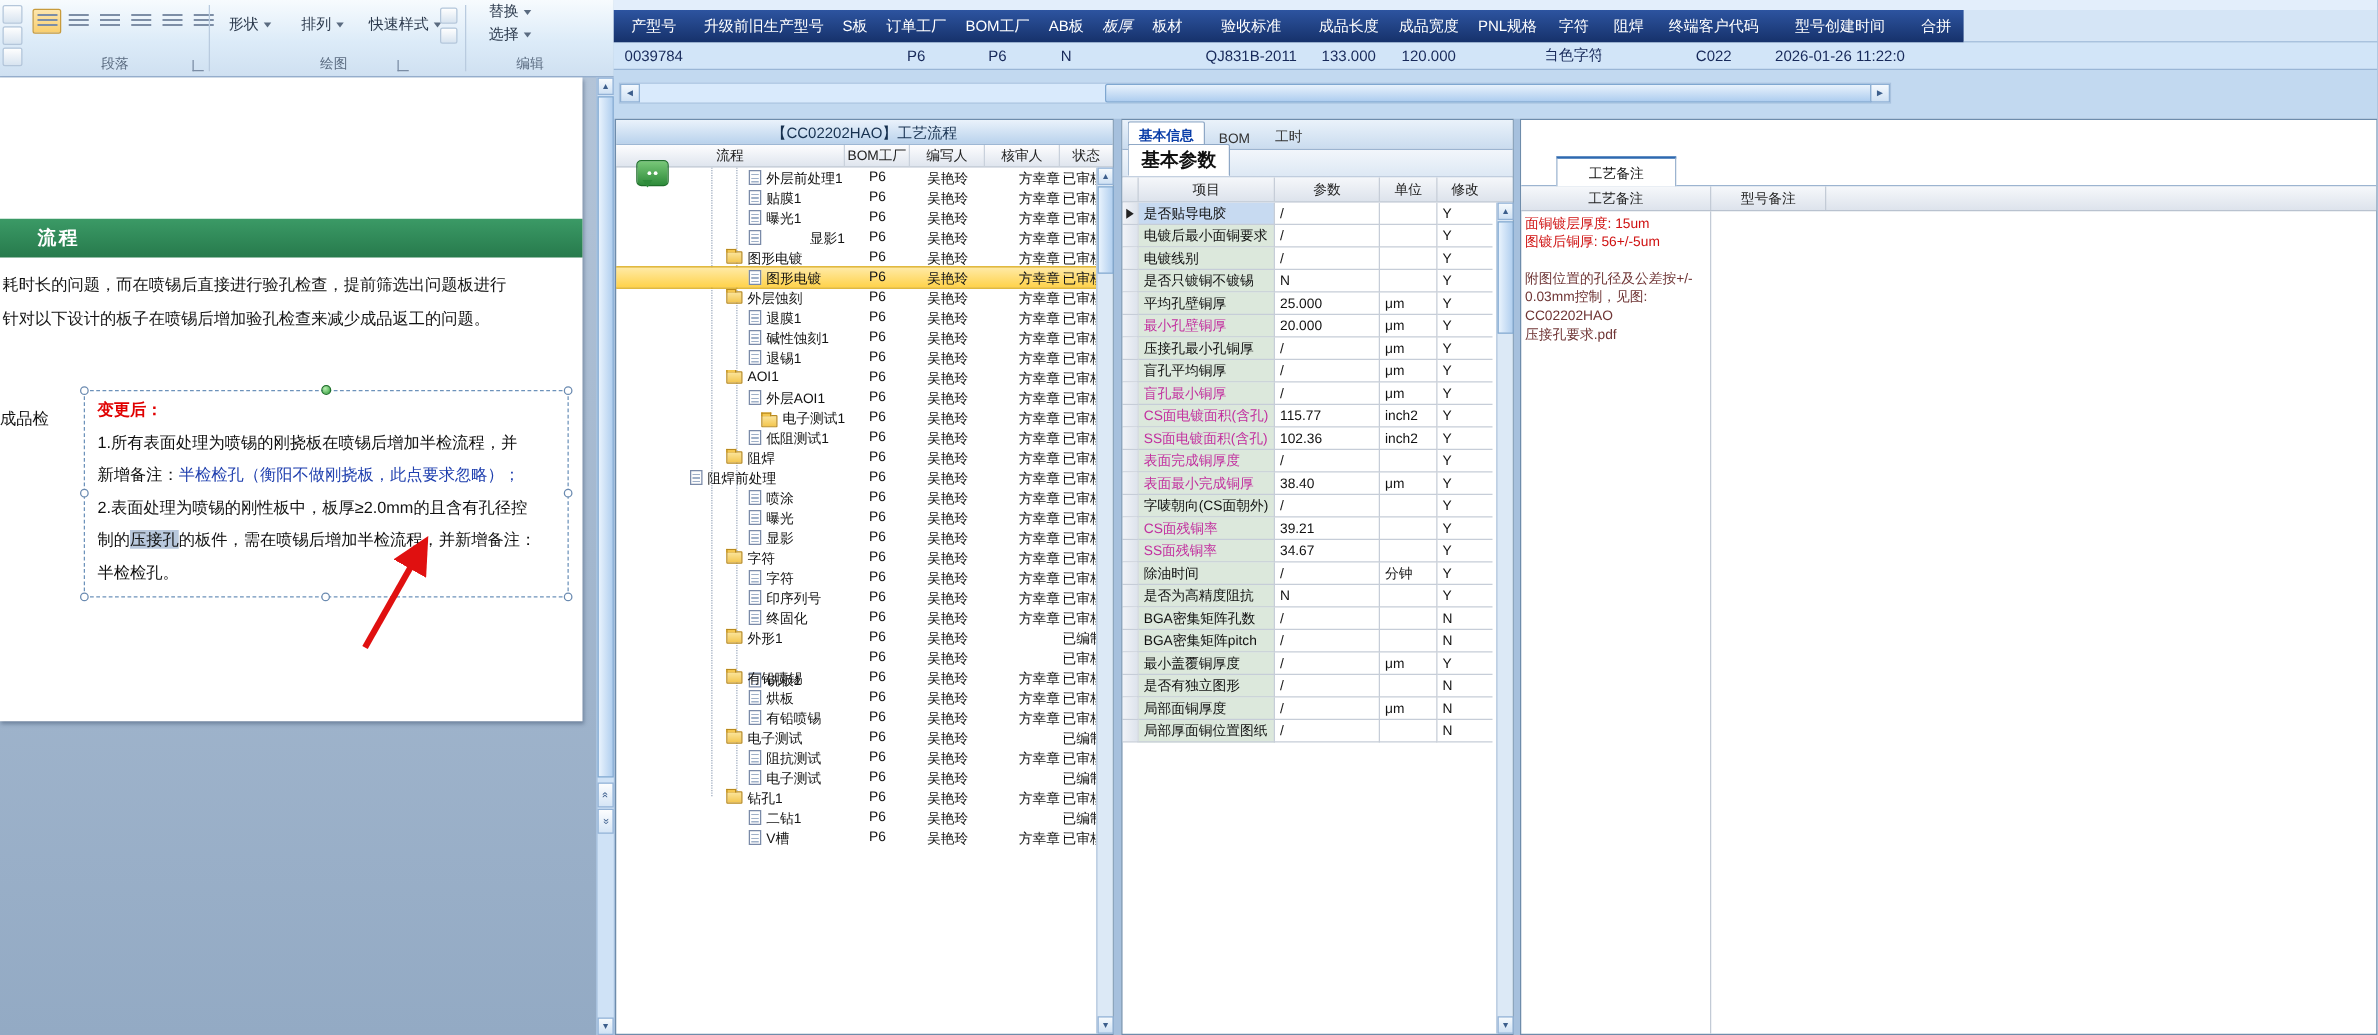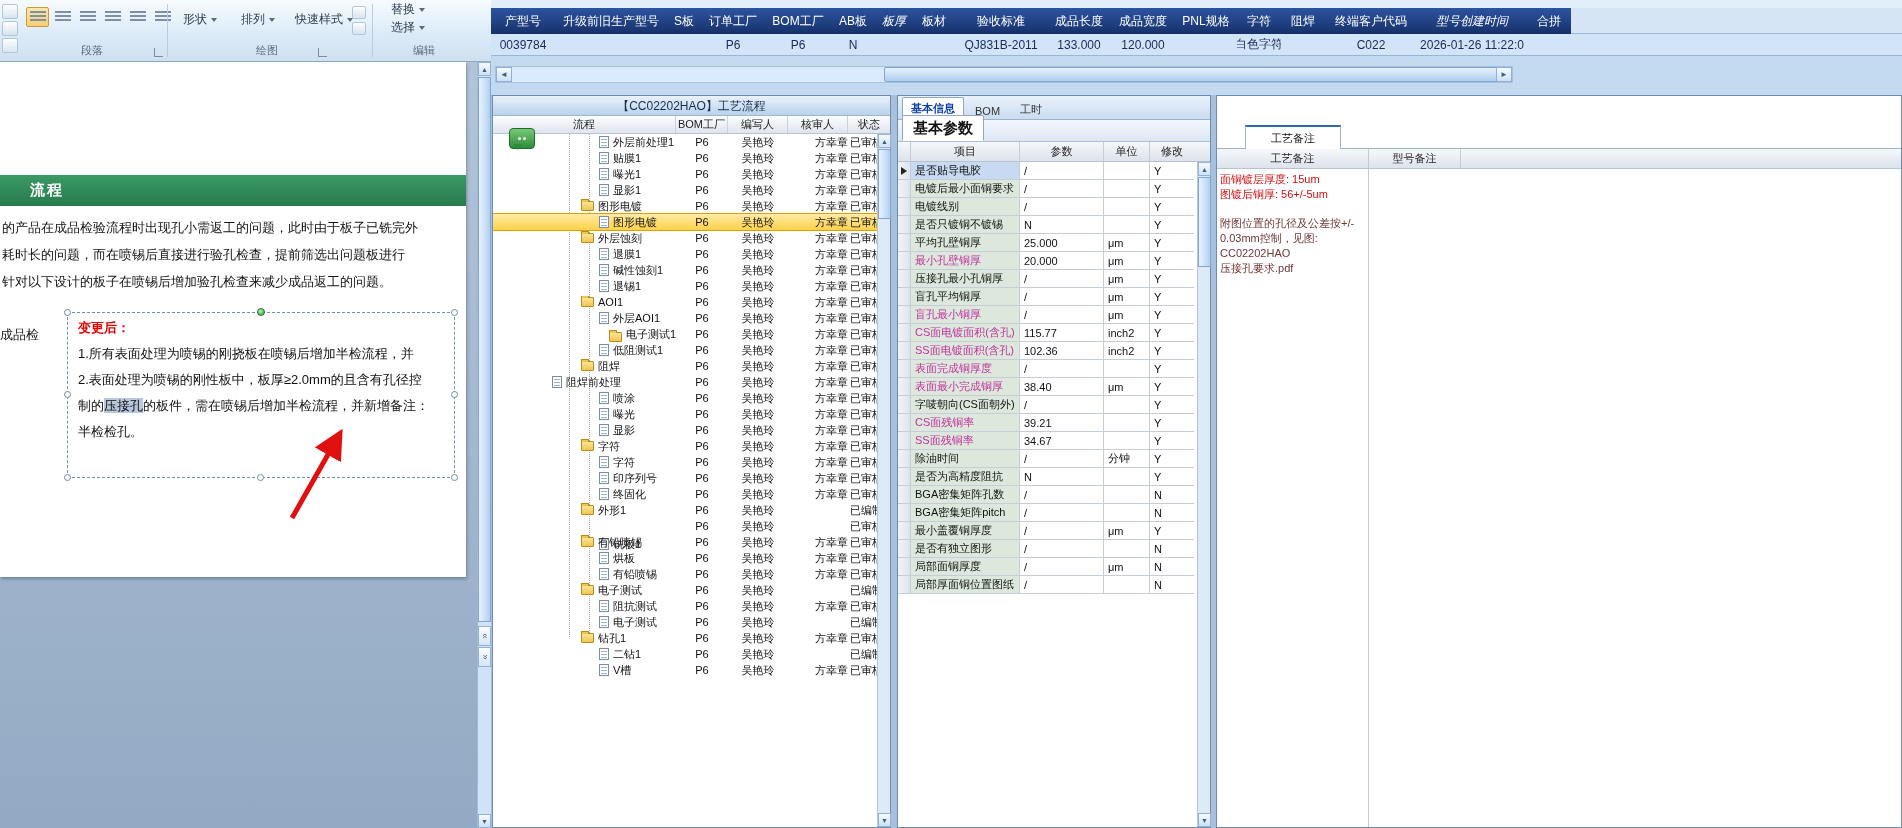--- a/index.html
+++ b/index.html
@@ -182,21 +182,21 @@
     <div class="tt-cell" style="width: 44px;">AB板</div>
     <div class="tt-cell" style="width: 38px; font-style: italic;">板厚</div>
     <div class="tt-cell" style="width: 42px;">板材</div>
     <div class="tt-cell" style="width: 92px;">验收标准</div>
     <div class="tt-cell" style="width: 64px;">成品长度</div>
     <div class="tt-cell" style="width: 64px;">成品宽度</div>
     <div class="tt-cell" style="width: 62px;">PNL规格</div>
     <div class="tt-cell" style="width: 44px;">字符</div>
     <div class="tt-cell" style="width: 44px;">阻焊</div>
     <div class="tt-cell" style="width: 92px;">终端客户代码</div>
-    <div class="tt-cell" style="width: 110px; font-style: italic;">型号创建时间</div>
+    <div class="tt-cell" style="width: 110px;">型号创建时间</div>
     <div class="tt-cell" style="width: 44px;">合拼</div>
   </div>
 <div id="tt-header-ext"></div>
 <div id="tt-values">
     <div class="tt-cell" style="width: 64px;">0039784</div>
     <div class="tt-cell" style="width: 112px;"></div>
     <div class="tt-cell" style="width: 34px;"></div>
     <div class="tt-cell" style="width: 64px;">P6</div>
     <div class="tt-cell" style="width: 66px;">P6</div>
     <div class="tt-cell" style="width: 44px;">N</div>
@@ -219,38 +219,38 @@
     <span class="hs-arrow" style="right:0">►</span>
   </div>
 </div>
 
 <div id="doc-window">
   <div id="slide">
     <div id="green-band">
         <span>流程</span>
       </div>
     <div id="doc-body">
-        <div>的产品在成品检验流程时出现孔小需返工的问题，此时由于板子已铣完外</div>
         <div>耗时长的问题，而在喷锡后直接进行验孔检查，提前筛选出问题板进行</div>
         <div>针对以下设计的板子在喷锡后增加验孔检查来减少成品返工的问题。</div>
       </div>
     <div id="margin-text">成品检</div>
     <div id="change-box">
       <span class="hdl" style="left:-4px;top:-4px"></span>
       <span class="hdl" style="right:-4px;top:-4px"></span>
       <span class="hdl" style="left:-4px;bottom:-4px"></span>
       <span class="hdl" style="right:-4px;bottom:-4px"></span>
       <span class="hdl" style="left:-4px;top:calc(50% - 4px)"></span>
       <span class="hdl" style="right:-4px;top:calc(50% - 4px)"></span>
       <span class="hdl" style="left:calc(50% - 4px);bottom:-4px"></span>
       <span id="rot-hdl"></span>
       <div id="change-inner">
         <div class="chg-title">变更后：</div>
         <div id="change-lines">
             <div class="chg-line"><span>1.所有表面处理为喷锡的刚挠板在喷锡后增加半检流程，并</span></div>
+            <div class="chg-line"><span>新增备注：</span><span class="blue">半检检孔（衡阳不做刚挠板，此点要求忽略）；</span></div>
             <div class="chg-line"><span>2.表面处理为喷锡的刚性板中，板厚≥2.0mm的且含有孔径控</span></div>
             <div class="chg-line"><span>制的</span><span class="hl">压接孔</span><span>的板件，需在喷锡后增加半检流程，并新增备注：</span></div>
             <div class="chg-line"><span>半检检孔。</span></div>
           </div>
       </div>
     </div>
   </div>
 </div>
 <div id="doc-vscroll">
   <span class="vs-btn" style="top:0">▲</span>
@@ -314,21 +314,21 @@
         <div class="f-name" style="padding-left: 106px;">
           <span class="icon-doc"></span>
           <span>曝光1</span>
         </div>
         <div class="f-bom">P6</div>
         <div class="f-writer">吴艳玲</div>
         <div class="f-aud">方幸章</div>
         <div class="f-status">已审核</div>
       </div>
       <div class="frow">
-        <div class="f-name" style="padding-left: 106px;">
+        <div class="f-name" style="padding-left: 106px; justify-content: space-between;">
           <span class="icon-doc"></span>
           <span>显影1</span>
         </div>
         <div class="f-bom">P6</div>
         <div class="f-writer">吴艳玲</div>
         <div class="f-aud">方幸章</div>
         <div class="f-status">已审核</div>
       </div>
       <div class="frow">
         <div class="f-name" style="padding-left: 88px;">

